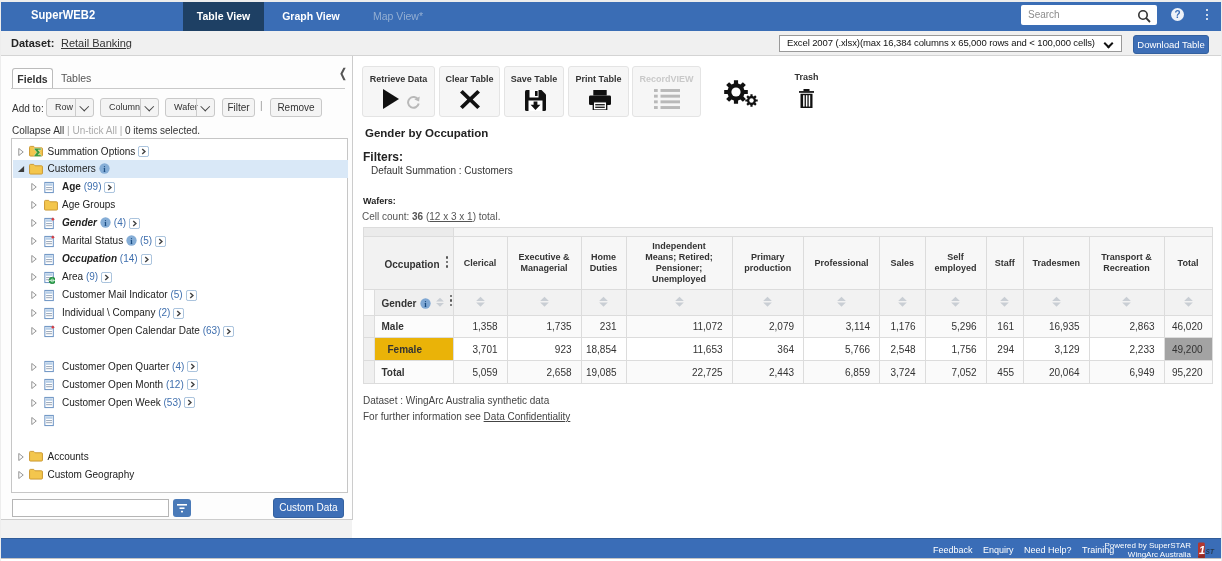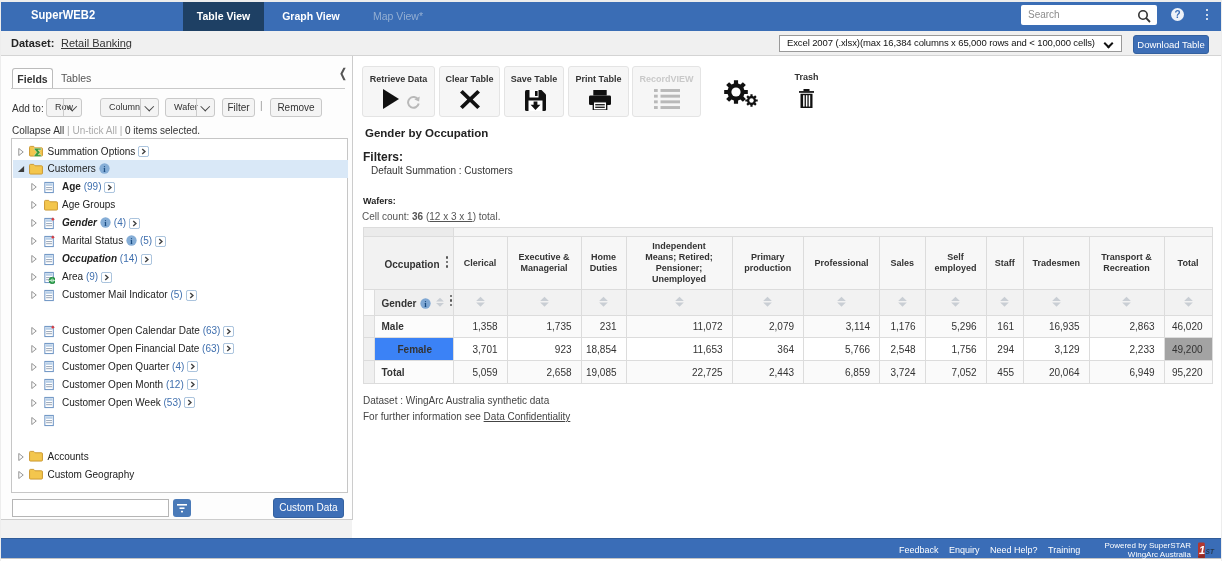--- a/index.html
+++ b/index.html
@@ -30,21 +30,21 @@
 #pdivider { position:absolute; left:352px; top:56px; width:1px; height:464px; background:#ccc; }
 #belowpanel { position:absolute; left:1px; top:519px; width:351px; height:19px; background:#f2f2f2; border-top:1px solid #ccc; }
 #fieldstab { position:absolute; left:11px; top:12px; width:41px; height:20px; background:#fff; border:1px solid #bcbcbc; border-bottom:none; border-radius:3px 3px 0 0; font-size:10.5px; font-weight:bold; color:#333; text-align:center; line-height:20px; }
 #tablestab { position:absolute; left:60px; top:12px; font-size:10.5px; color:#555; line-height:20px; }
 #tabline { position:absolute; left:10px; top:32px; width:334px; height:1px; background:#c9c9c9; }
 #collapsebtn { position:absolute; left:337px; top:10px; font-size:12px; font-weight:bold; color:#555; }
 #addto { position:absolute; left:11px; top:43px; font-size:10px; color:#333; line-height:19px; }
 .msel { position:absolute; top:42px; height:19px; background:#f4f4f4; border:1px solid #c9c9c9; border-radius:3px; font-size:9px; color:#333; }
 .msel .t { position:absolute; left:8px; top:0; line-height:17px; }
 .msel .a { position:absolute; right:0; top:0; width:18px; height:17px; border-left:1px solid #ccc; } .msel .a:after { content:""; position:absolute; left:4.5px; top:4px; width:5.5px; height:5.5px; border-right:1.8px solid #444; border-bottom:1.8px solid #444; transform:rotate(45deg); }
-#sel-row { left:45px; width:36px; }
+#sel-row { left:45px; width:48px; }
 #sel-col { left:99px; width:59px; }
 #sel-waf { left:164px; width:50px; }
 .mbtn { position:absolute; top:42px; height:19px; background:#f4f4f4; border:1px solid #c9c9c9; border-radius:3px; font-size:10px; color:#333; text-align:center; line-height:17px; }
 #btn-filter { left:221px; width:33px; }
 #btn-remove { left:269px; width:52px; }
 #sep1 { position:absolute; left:259px; top:44px; color:#999; font-size:10px; }
 #collapseline { position:absolute; left:11px; top:69px; font-size:10px; color:#333; }
 #collapseline .dim { color:#aaa; }
 #treebox { position:absolute; left:10px; top:82px; width:337px; height:355px; background:#fff; border:1px solid #c6c6c6; }
 .trow { position:absolute; left:1px; width:335px; height:18px; font-size:10px; color:#222; }
@@ -80,21 +80,21 @@
 
 #dtbl { position:absolute; left:10px; top:171px; border-collapse:collapse; table-layout:fixed; }
 #dtbl td { border:1px solid #dcdcdc; font-size:10px; color:#333; padding:0; overflow:hidden; }
 #dtbl .num { text-align:right; padding-right:9px; }
 #dtbl .hc { font-weight:bold; text-align:center; color:#333; background:#f7f7f7; line-height:11px; font-size:9px; }
 #foot1 { position:absolute; left:10px; top:339px; font-size:10px; color:#444; }
 #foot2 { position:absolute; left:10px; top:355px; font-size:10px; color:#444; }
 #foot2 a { color:#444; text-decoration:underline; }
 
 #footer { position:absolute; left:1px; right:1px; top:538px; height:21px; background:#3a6db7; border-top:1px solid #305c99; border-bottom:1px solid #c4c4c4; }
-#footer .flink { position:absolute; top:2px; line-height:19px; font-size:9px; color:#fff; }
+#footer .flink { position:absolute; top:2px; line-height:19px; font-size:9px; color:#fff;margin-left:34px; }
 #powered { position:absolute; right:30px; top:3px; text-align:right; color:#fff; font-size:8px; line-height:8.5px; }
 #wlogo { position:absolute; right:2px; top:2.5px; width:22px; height:17px; }
 </style>
 </head>
 <body>
 <div class="edge" style="left:0;top:0;width:1222px;height:2px;"></div>
 <div class="edge" style="left:0;top:0;width:1px;height:561px;"></div>
 <div class="edge" style="left:1221px;top:0;width:1px;height:561px;"></div>
 
 <div id="topnav">
@@ -274,47 +274,47 @@
           <rect x="1" y="1.5" width="10" height="12" fill="#fff" stroke="#6d94c4" stroke-width="1.2"></rect>
           <rect x="2" y="2.5" width="8" height="3" fill="#b8cfe8"></rect>
           <rect x="2.5" y="7" width="7" height="1.2" fill="#9aa7b8"></rect>
           <rect x="2.5" y="9.5" width="7" height="1.2" fill="#9aa7b8"></rect>
         </svg>
         <span class="txt" style="left:49px"><span style="">Customer Mail Indicator</span> <span class="cnt">(5)</span><svg style="vertical-align:-2.5px;margin-left:3px" width="11" height="11" viewBox="0 0 13 13">
             <rect x="0.5" y="0.5" width="12" height="12" rx="2" fill="#fff" stroke="#93b3d4"></rect>
             <path d="M5 3.5 L8.2 6.5 L5 9.5" fill="none" stroke="#444" stroke-width="1.7"></path>
           </svg></span>
       </div>
+  <div class="trow" style="top:165.0px">
+        <svg class="arr" style="left:17px" width="8" height="9" viewBox="0 0 8 9">
+          <path d="M1.5 0.5 L6.5 4.5 L1.5 8.5 Z" fill="#fdfdfd" stroke="#8a8a8a" stroke-width="1"></path>
+        </svg>
+        <svg class="tico" style="left:31px" width="11" height="13" viewBox="0 0 13 15">
+          <rect x="1" y="1.5" width="10" height="12" fill="#fff" stroke="#6d94c4" stroke-width="1.2"></rect>
+          <rect x="2" y="2.5" width="8" height="3" fill="#b8cfe8"></rect>
+          <rect x="2.5" y="7" width="7" height="1.2" fill="#9aa7b8"></rect>
+          <rect x="2.5" y="9.5" width="7" height="1.2" fill="#9aa7b8"></rect>
+        </svg>
+        <span class="txt" style="left:49px"><span style="">Individual \ Company</span> <span class="cnt">(2)</span><svg style="vertical-align:-2.5px;margin-left:3px" width="11" height="11" viewBox="0 0 13 13">
+            <rect x="0.5" y="0.5" width="12" height="12" rx="2" fill="#fff" stroke="#93b3d4"></rect>
+            <path d="M5 3.5 L8.2 6.5 L5 9.5" fill="none" stroke="#444" stroke-width="1.7"></path>
+          </svg></span>
+      </div>
   <div class="trow" style="top:183.0px">
         <svg class="arr" style="left:17px" width="8" height="9" viewBox="0 0 8 9">
           <path d="M1.5 0.5 L6.5 4.5 L1.5 8.5 Z" fill="#fdfdfd" stroke="#8a8a8a" stroke-width="1"></path>
         </svg>
         <svg class="tico" style="left:31px" width="11" height="13" viewBox="0 0 13 15">
           <rect x="1" y="1.5" width="10" height="12" fill="#fff" stroke="#6d94c4" stroke-width="1.2"></rect>
           <rect x="2" y="2.5" width="8" height="3" fill="#b8cfe8"></rect>
           <rect x="2.5" y="7" width="7" height="1.2" fill="#9aa7b8"></rect>
           <rect x="2.5" y="9.5" width="7" height="1.2" fill="#9aa7b8"></rect>
           <path d="M10.5 0 L11.3 1.7 L13 2.4 L11.3 3.1 L10.5 4.8 L9.7 3.1 L8 2.4 L9.7 1.7 Z" fill="#e03131"></path>
         </svg>
         <span class="txt" style="left:49px"><span style="">Customer Open Calendar Date</span> <span class="cnt">(63)</span><svg style="vertical-align:-2.5px;margin-left:3px" width="11" height="11" viewBox="0 0 13 13">
-            <rect x="0.5" y="0.5" width="12" height="12" rx="2" fill="#fff" stroke="#93b3d4"></rect>
-            <path d="M5 3.5 L8.2 6.5 L5 9.5" fill="none" stroke="#444" stroke-width="1.7"></path>
-          </svg></span>
-      </div>
-  <div class="trow" style="top:200.9px">
-        <svg class="arr" style="left:17px" width="8" height="9" viewBox="0 0 8 9">
-          <path d="M1.5 0.5 L6.5 4.5 L1.5 8.5 Z" fill="#fdfdfd" stroke="#8a8a8a" stroke-width="1"></path>
-        </svg>
-        <svg class="tico" style="left:31px" width="11" height="13" viewBox="0 0 13 15">
-          <rect x="1" y="1.5" width="10" height="12" fill="#fff" stroke="#6d94c4" stroke-width="1.2"></rect>
-          <rect x="2" y="2.5" width="8" height="3" fill="#b8cfe8"></rect>
-          <rect x="2.5" y="7" width="7" height="1.2" fill="#9aa7b8"></rect>
-          <rect x="2.5" y="9.5" width="7" height="1.2" fill="#9aa7b8"></rect>
-        </svg>
-        <span class="txt" style="left:49px"><span style="">Customer Open Financial Date</span> <span class="cnt">(63)</span><svg style="vertical-align:-2.5px;margin-left:3px" width="11" height="11" viewBox="0 0 13 13">
             <rect x="0.5" y="0.5" width="12" height="12" rx="2" fill="#fff" stroke="#93b3d4"></rect>
             <path d="M5 3.5 L8.2 6.5 L5 9.5" fill="none" stroke="#444" stroke-width="1.7"></path>
           </svg></span>
       </div>
   <div class="trow" style="top:218.9px">
         <svg class="arr" style="left:17px" width="8" height="9" viewBox="0 0 8 9">
           <path d="M1.5 0.5 L6.5 4.5 L1.5 8.5 Z" fill="#fdfdfd" stroke="#8a8a8a" stroke-width="1"></path>
         </svg>
         <svg class="tico" style="left:31px" width="11" height="13" viewBox="0 0 13 15">
           <rect x="1" y="1.5" width="10" height="12" fill="#fff" stroke="#6d94c4" stroke-width="1.2"></rect>
@@ -578,21 +578,21 @@
           <td class="num" style="background:#fafafa">3,114</td>
           <td class="num" style="background:#fafafa">1,176</td>
           <td class="num" style="background:#fafafa">5,296</td>
           <td class="num" style="background:#fafafa">161</td>
           <td class="num" style="background:#fafafa">16,935</td>
           <td class="num" style="background:#fafafa">2,863</td>
           <td class="num" style="background:#fafafa">46,020</td>
         </tr>
   <tr style="height:23px">
           <td style="background:#f0f0f0"></td>
-          <td style="background:#3b82f6;font-weight:bold;padding-left:23px">Female</td>
+          <td style="background:#eab308;font-weight:bold;padding-left:13px">Female</td>
           <td class="num" style="background:#ffffff">3,701</td>
           <td class="num" style="background:#ffffff">923</td>
           <td class="num" style="background:#ffffff">18,854</td>
           <td class="num" style="background:#ffffff">11,653</td>
           <td class="num" style="background:#ffffff">364</td>
           <td class="num" style="background:#ffffff">5,766</td>
           <td class="num" style="background:#ffffff">2,548</td>
           <td class="num" style="background:#ffffff">1,756</td>
           <td class="num" style="background:#ffffff">294</td>
           <td class="num" style="background:#ffffff">3,129</td>

